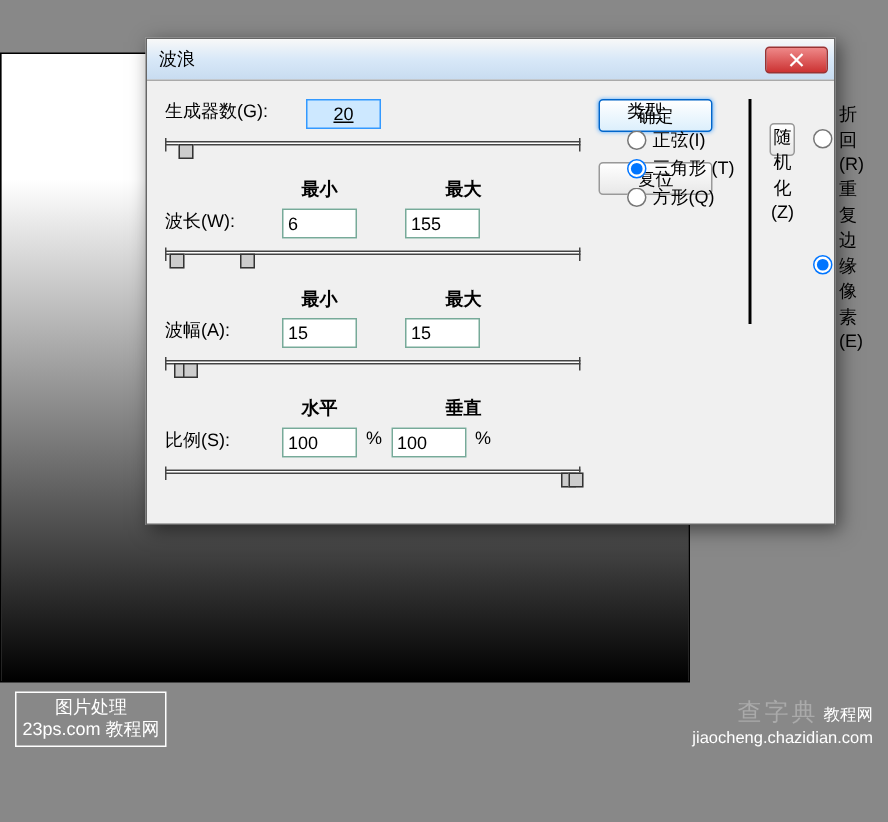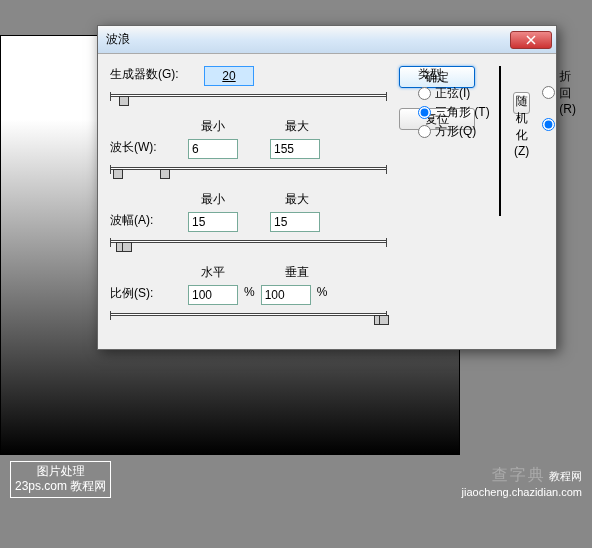--- a/index.html
+++ b/index.html
@@ -28,36 +28,36 @@
 .input { width: 50px; height: 20px; border: 1px solid #7a9; padding: 1px 3px; background: #fff; }
 .input.hl { border: 1px solid #39f; background: #cde8ff; text-align: center; text-decoration: underline; }
 
 .slider-track { position: relative; height: 12px; margin: 4px 0 16px 0; }
 .slider-line { position: absolute; left: 0; right: 0; top: 4px; height: 3px; border-top: 1px solid #444; border-bottom: 1px solid #444; background: #fff; }
 .slider-line::before, .slider-line::after { content: ""; position: absolute; width: 1px; height: 9px; background: #444; top: -3px; }
 .slider-line::before { left: 0; }
 .slider-line::after { right: 0; }
 .thumb { position: absolute; top: 6px; width: 10px; height: 10px; background: #ccc; border: 1px solid #333; transform: translateX(-50%); }
 
-.headers { display: flex; margin-left: 78px; gap: 34px; margin-bottom: 4px; }
+.headers { display: flex; margin-left: 78px; gap: 46px; margin-bottom: 4px; font-weight: bold; }
 .headers span { width: 50px; text-align: center; }
 
 .btn { display: block; width: 76px; height: 22px; border: 1px solid #39c; background: linear-gradient(to bottom, #fff, #dceffc); border-radius: 3px; cursor: pointer; text-align: center; line-height: 20px; margin-bottom: 6px; }
 .btn.gray { border: 1px solid #999; background: linear-gradient(to bottom, #fff, #e8e8e8); margin-top: 20px; }
 .btn.hl { border: 1px solid #06c; box-shadow: 0 0 3px #5af; }
 
 fieldset { border: none; margin-bottom: 8px; }
 .radio-row { display: flex; align-items: center; gap: 4px; margin: 2px 0; }
 .radio-row input { margin: 0; }
 
 .preview { width: 145px; height: 150px; border: 1px solid #000; background: #fff; position: relative; overflow: hidden; }
 .preview-inner { position: absolute; inset: 0; background: linear-gradient(to bottom, #fff 0%, #fff 25%, #000 100%); }
 .preview-inner::after{content:"";position:absolute;inset:0;background:repeating-linear-gradient(to right, rgba(255,255,255,0) 0px, rgba(255,255,255,0.4) 1px, rgba(0,0,0,0.15) 2px, rgba(255,255,255,0) 4px);mix-blend-mode:normal;}
 
-.rand-btn { width: 99px; height: 22px; border: 1px solid #999; background: linear-gradient(to bottom,#fff,#e8e8e8); border-radius: 3px; cursor: pointer; margin-top: 26px; }
+.rand-btn { width: 99px; height: 22px; border: 1px solid #999; background: linear-gradient(to bottom,#fff,#e8e8e8); border-radius: 3px; cursor: pointer; margin-top: 16px; }
 </style>
 </head>
 <body>
 
 <div class="bg-gradient"></div>
 
 <div class="watermark-left">
   <div>图片处理</div>
   <div>23ps.com 教程网</div>
 </div>
@@ -174,17 +174,18 @@
 
       <button class="rand-btn">随机化(Z)</button>
 
       <fieldset>
         <label class="radio-row">
           <input type="radio" name="ua" style="">
           <span>折回(R)</span>
         </label>
         <label class="radio-row">
           <input type="radio" name="ua" checked="" style="">
+          <span>重复边缘像素(E)</span>
         </label>
       </fieldset>
     </div>
   </div>
 </div>
 
 </body></html>

